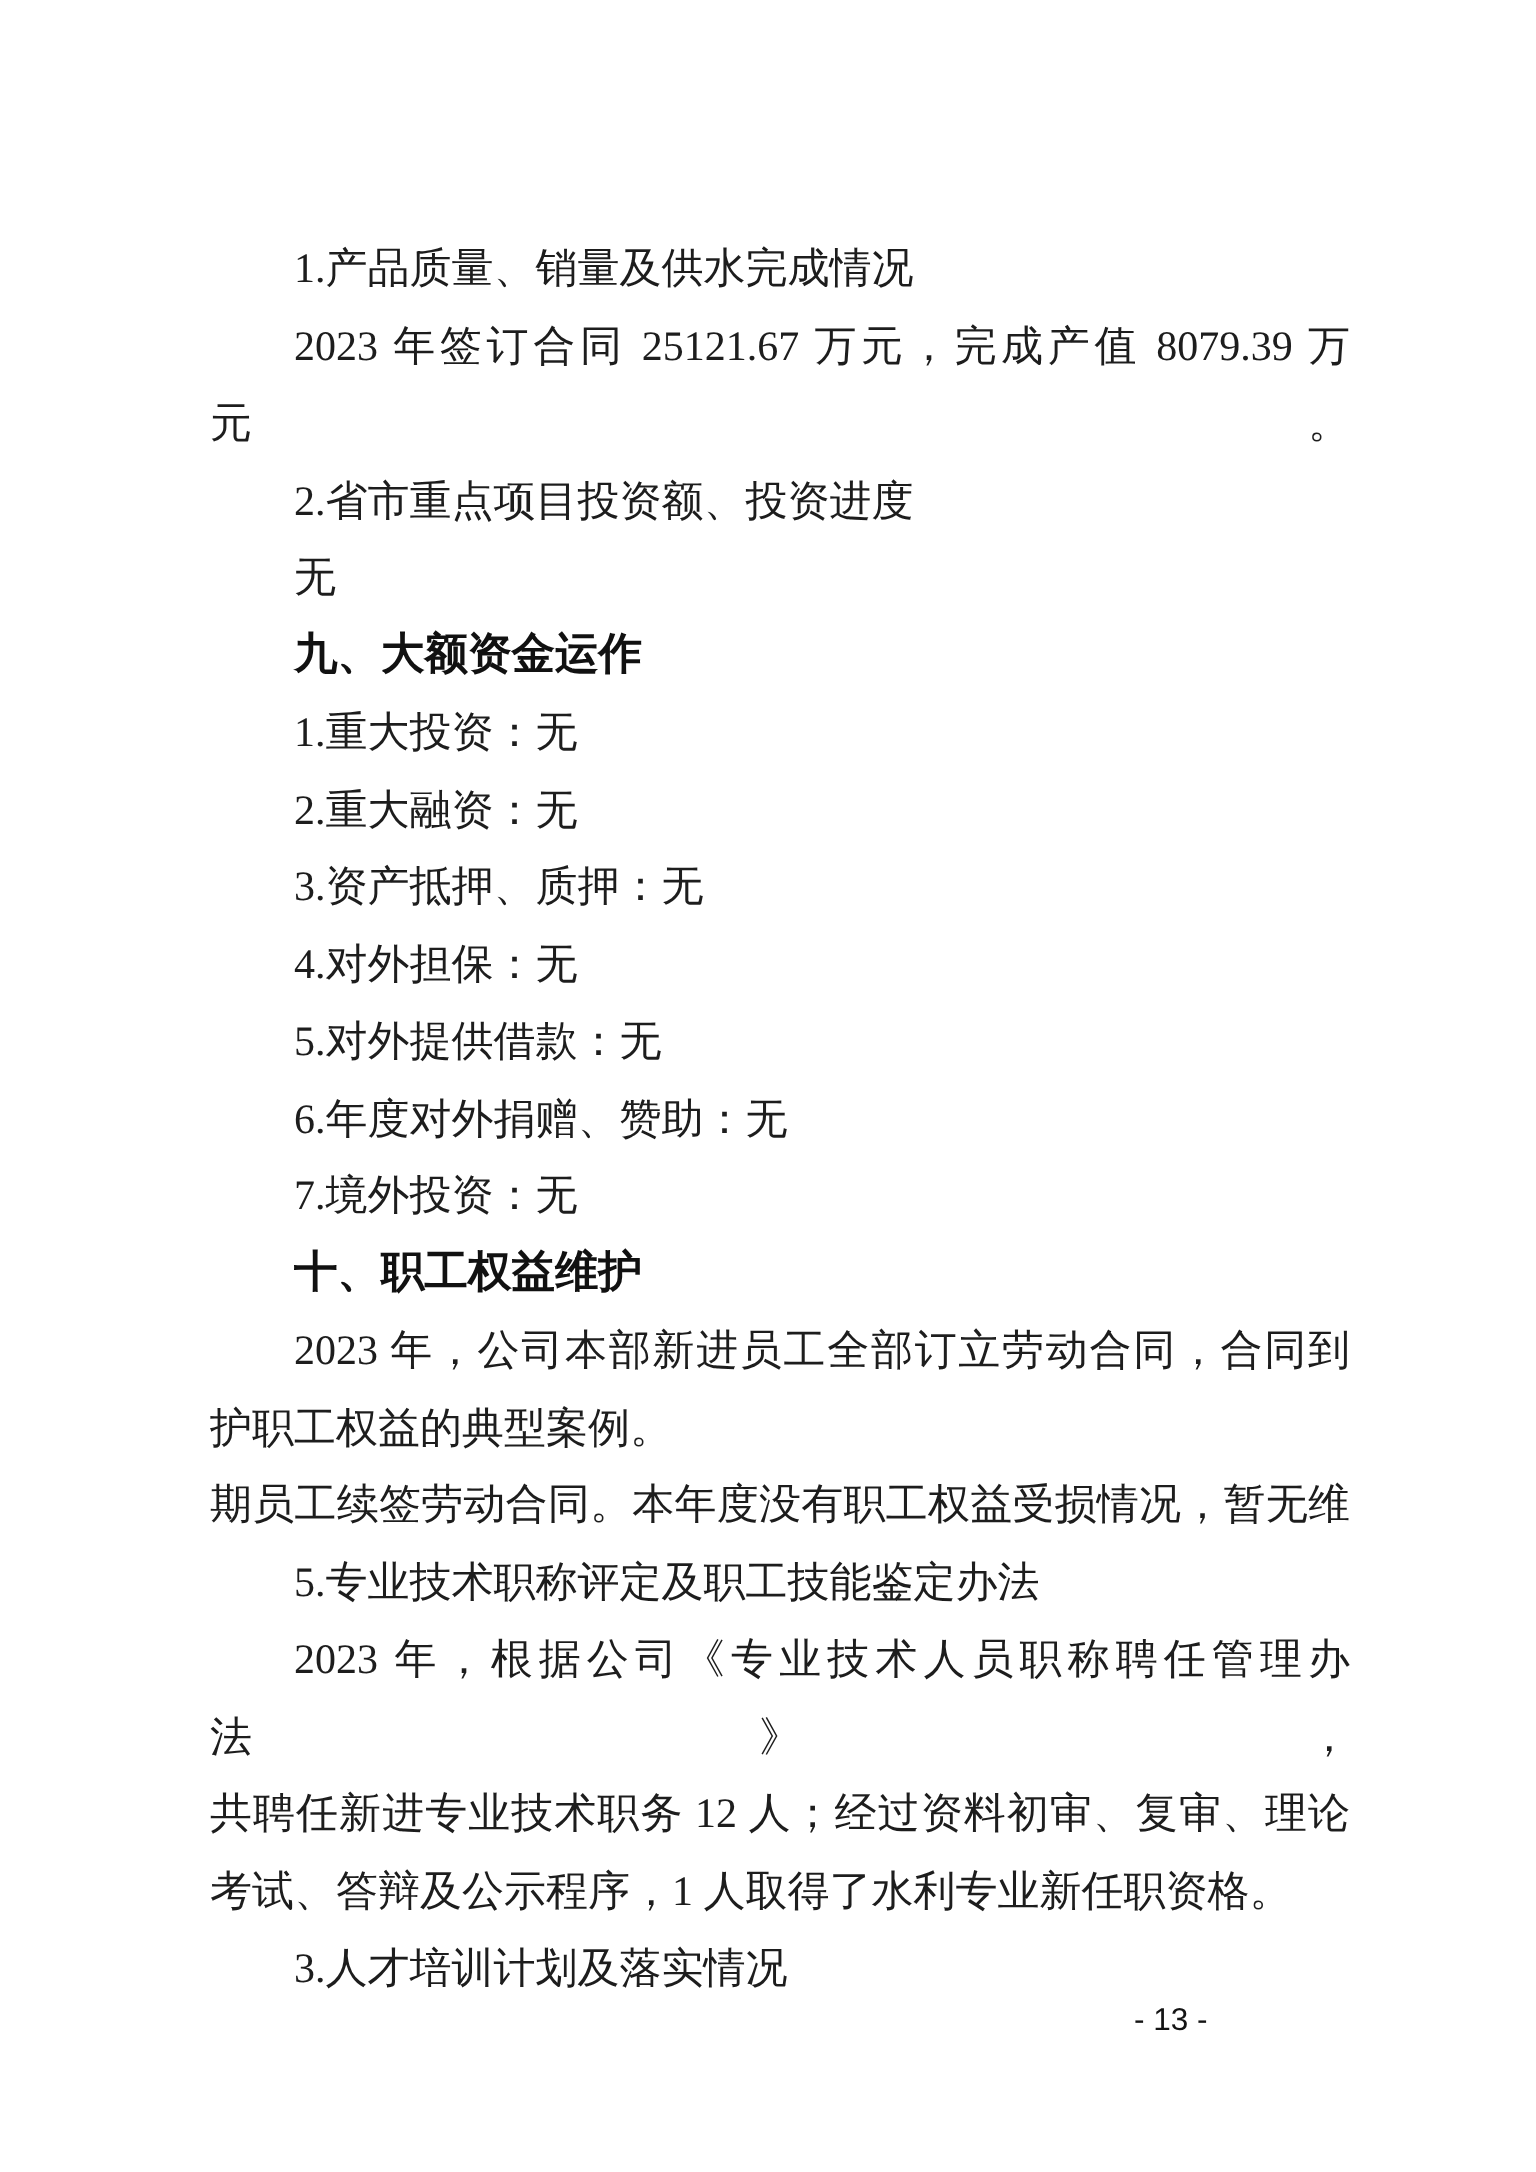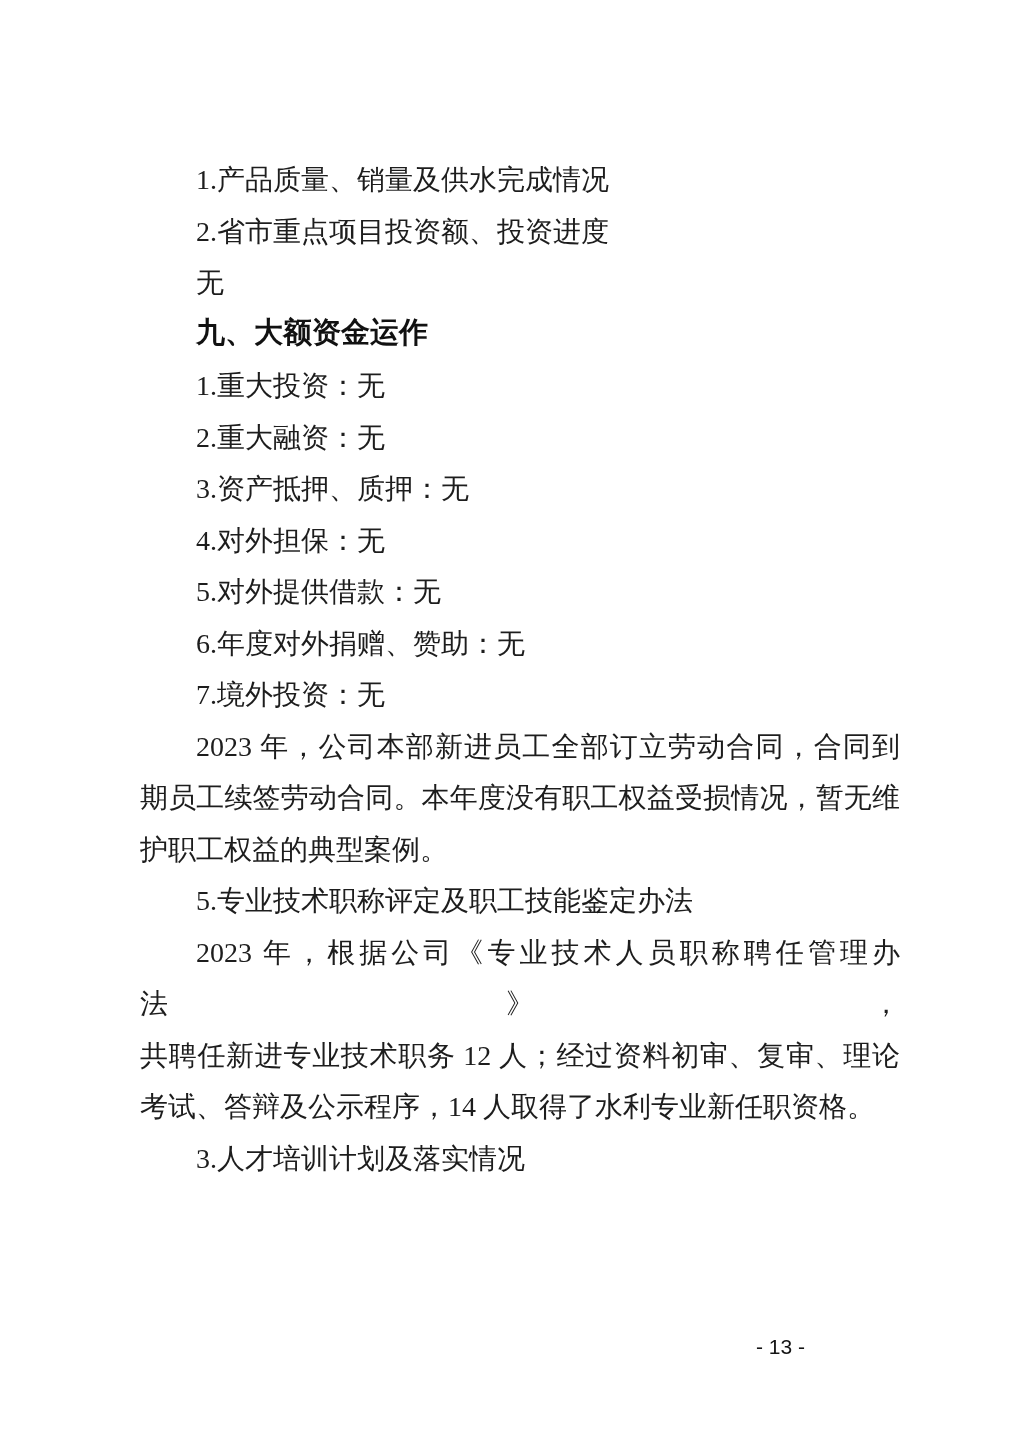--- a/index.html
+++ b/index.html
@@ -52,33 +52,35 @@
     font-size: 21px;
     color: #141414;
   }
 </style>
 </head>
 <body>
 
 <div class="page">
   <div class="content">
     <p class="line indent">1.产品质量、销量及供水完成情况</p>
+    <p class="line indent justify">2023 年签订合同 25121.67 万元，完成产值 8079.39 万元。</p>
     <p class="line indent">2.省市重点项目投资额、投资进度</p>
     <p class="line indent">无</p>
     <p class="line indent heading">九、大额资金运作</p>
     <p class="line indent">1.重大投资：无</p>
     <p class="line indent">2.重大融资：无</p>
     <p class="line indent">3.资产抵押、质押：无</p>
     <p class="line indent">4.对外担保：无</p>
     <p class="line indent">5.对外提供借款：无</p>
     <p class="line indent">6.年度对外捐赠、赞助：无</p>
     <p class="line indent">7.境外投资：无</p>
+    <p class="line indent heading">十、职工权益维护</p>
     <p class="line indent justify">2023 年，公司本部新进员工全部订立劳动合同，合同到</p>
+    <p class="line">护职工权益的典型案例。</p>
     <p class="line justify">期员工续签劳动合同。本年度没有职工权益受损情况，暂无维</p>
-    <p class="line">护职工权益的典型案例。</p>
     <p class="line indent">5.专业技术职称评定及职工技能鉴定办法</p>
     <p class="line indent justify">2023 年，根据公司《专业技术人员职称聘任管理办法》，</p>
     <p class="line justify">共聘任新进专业技术职务 12 人；经过资料初审、复审、理论</p>
-    <p class="line">考试、答辩及公示程序，14 人取得了水利专业新任职资格。</p>
+    <p class="line">考试、答辩及公示程序，1 人取得了水利专业新任职资格。</p>
     <p class="line indent">3.人才培训计划及落实情况</p>
   </div>
   <div class="page-number">- 13 -</div>
 </div>
 
 </body></html>

